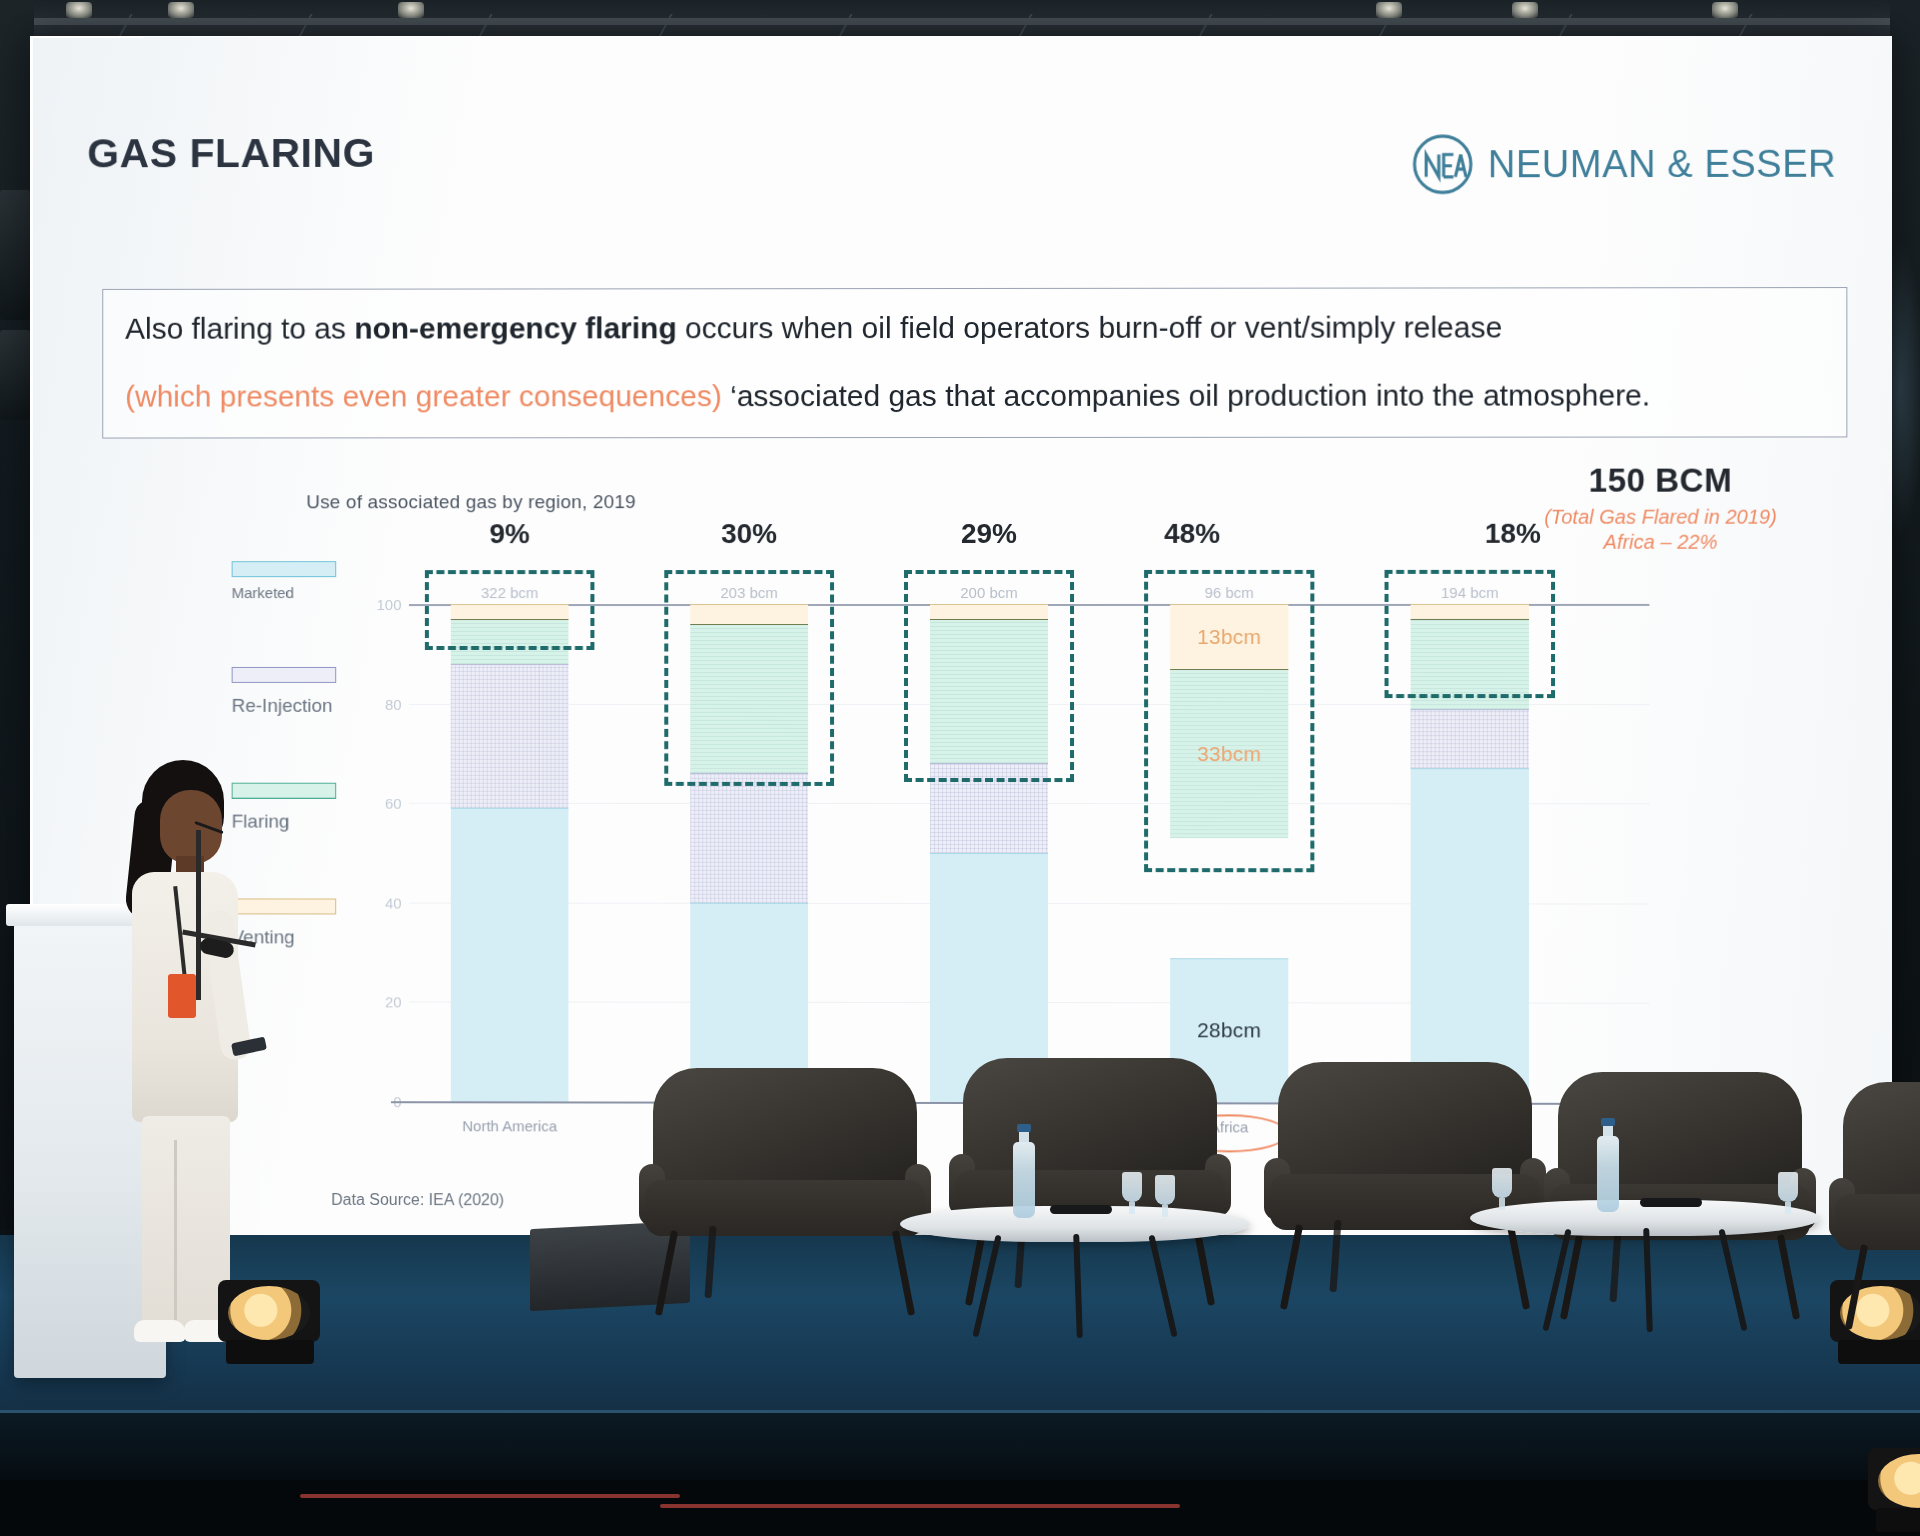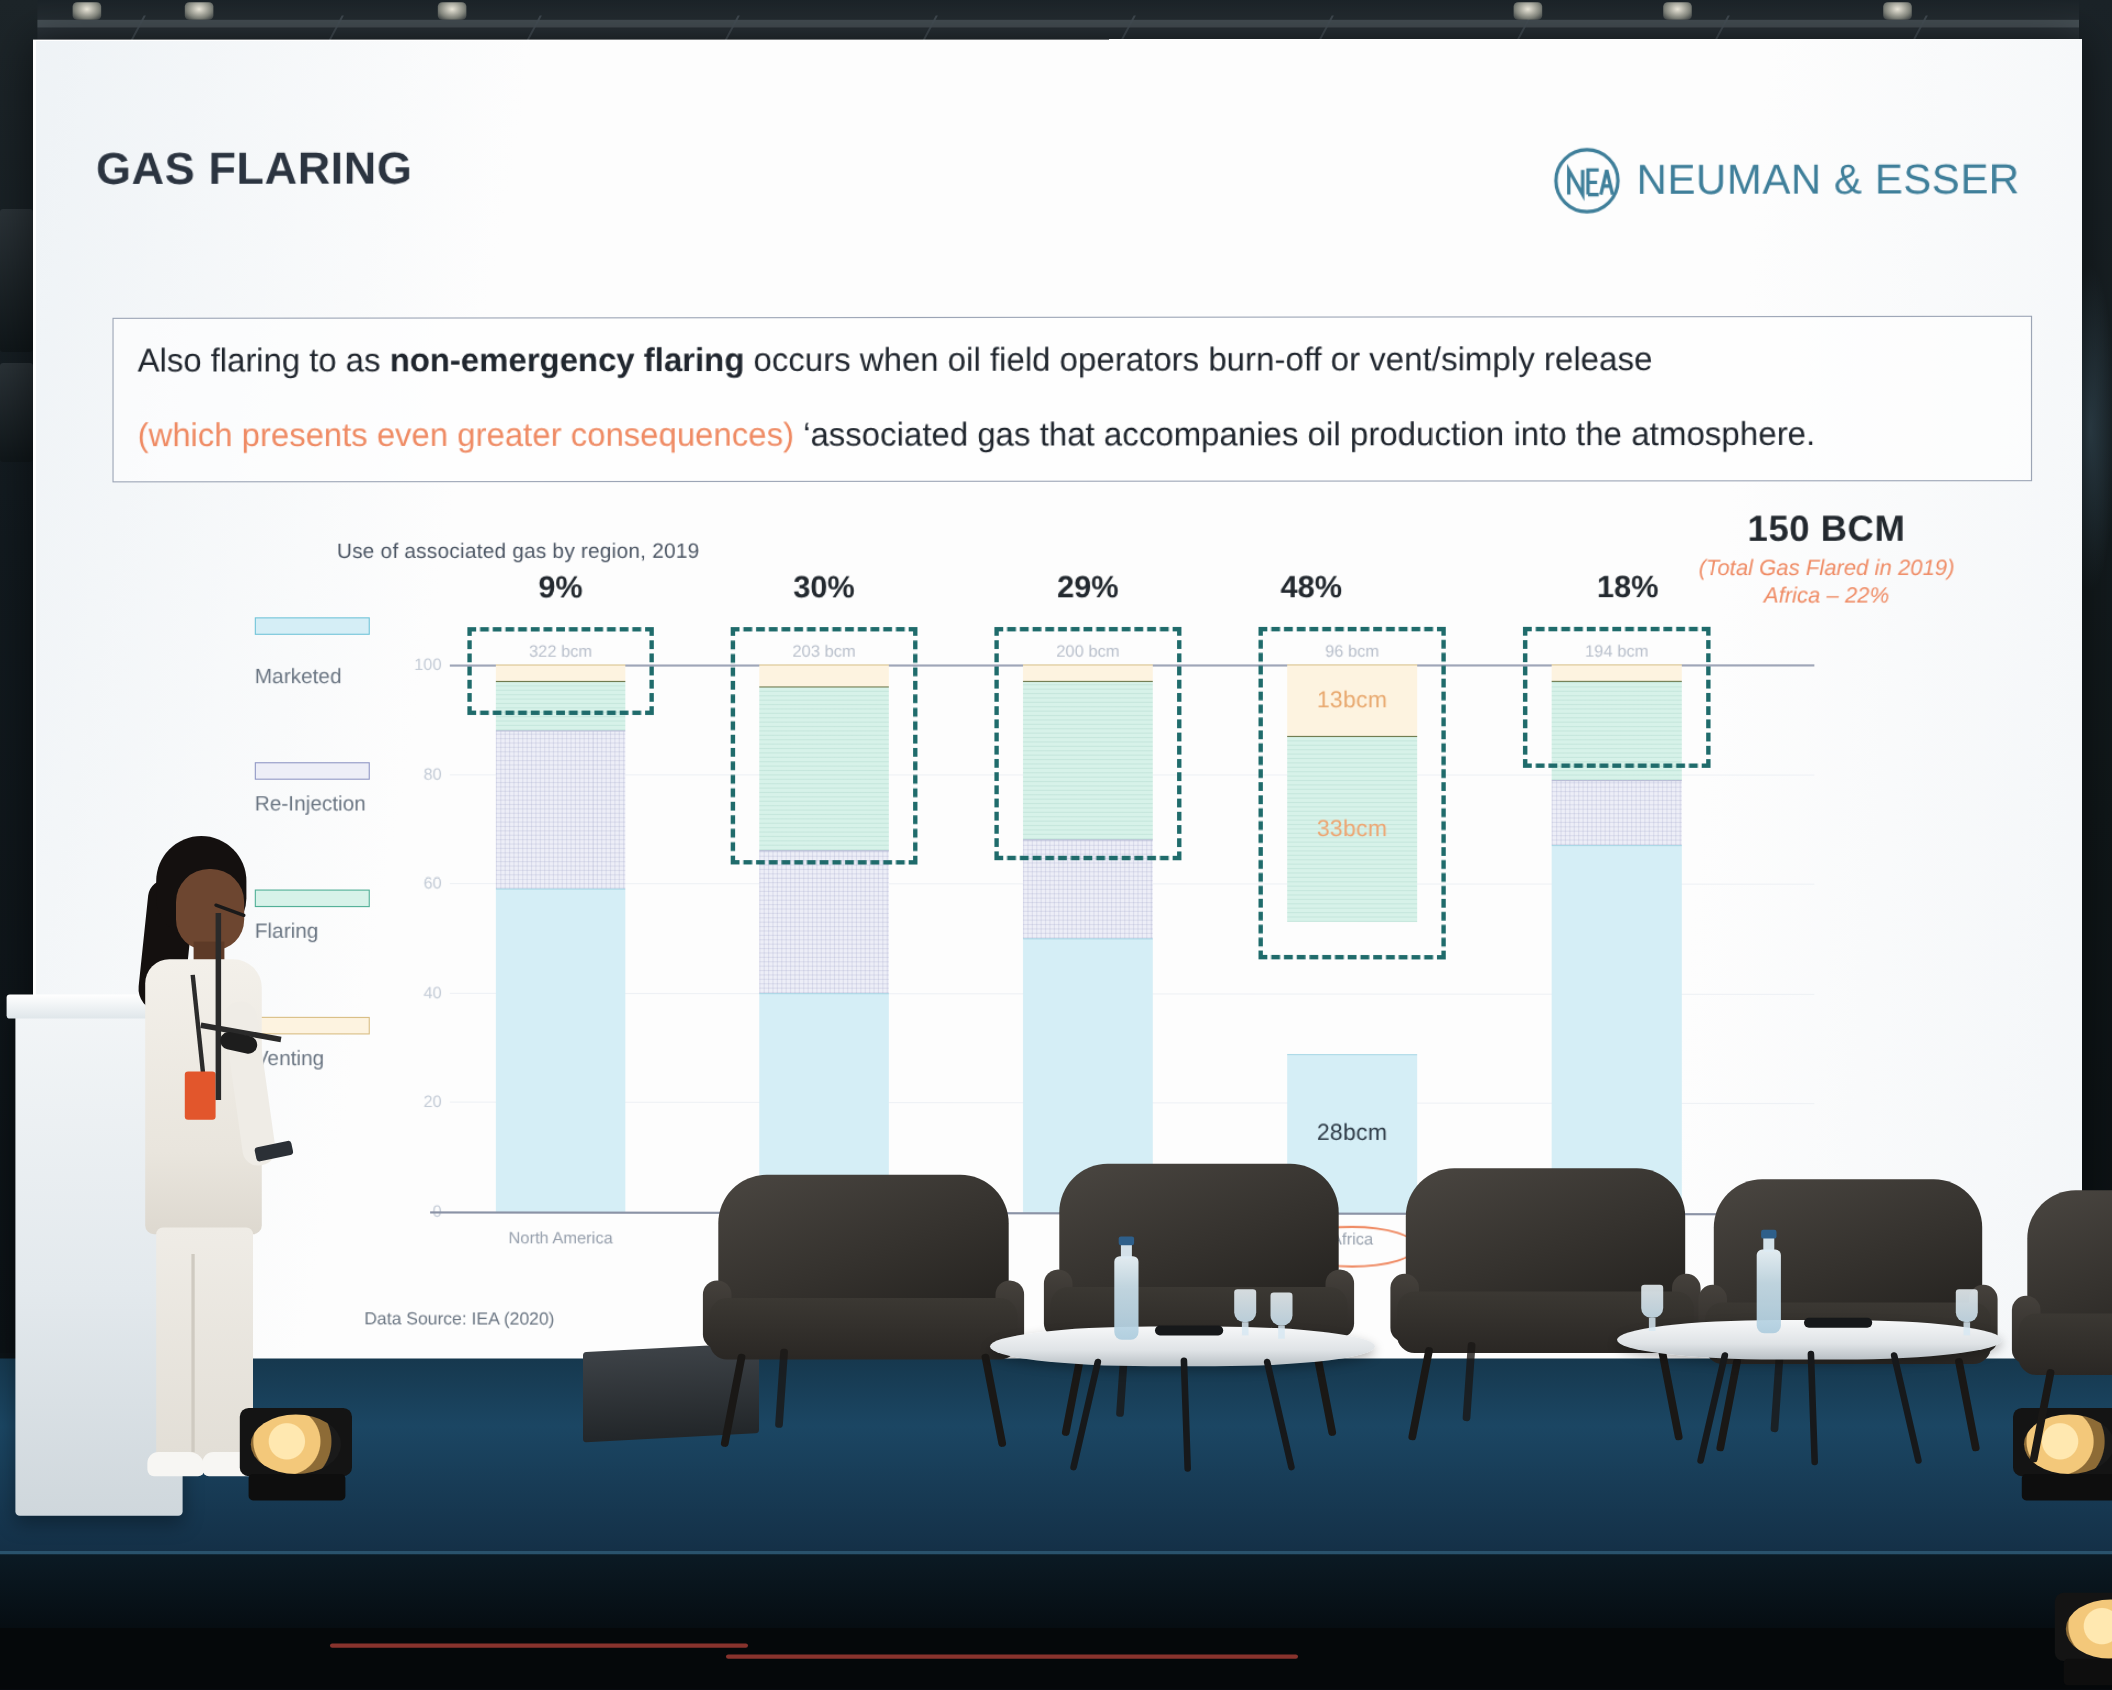--- a/index.html
+++ b/index.html
@@ -418,21 +418,21 @@
 
       <div class="bcm-box">
         <div class="bcm-big">150 BCM</div>
         <div class="bcm-sub1">(Total Gas Flared in 2019)</div>
         <div class="bcm-sub2">Africa – 22%</div>
       </div>
 
       <div style="position:absolute;left:200px;top:125px;width:175px;">
         <div style="margin-bottom:66px">
           <div style="width:105px;height:16px;background:#d5eef6;border:1.5px solid #6fc3d8"></div>
-          <div style="font-size:19px;color:#6b7683;margin-top:28px">Marketed</div>
+          <div style="font-size:15px;color:#6b7683;margin-top:7px">Marketed</div>
         </div>
         <div style="margin-bottom:66px">
           <div style="width:105px;height:16px;background:#edeef7;border:1.5px solid #8f96c4"></div>
           <div style="font-size:19px;color:#6b7683;margin-top:12px">Re-Injection</div>
         </div>
         <div style="margin-bottom:66px">
           <div style="width:105px;height:16px;background:#d7f2e9;border:1.5px solid #4fae95"></div>
           <div style="font-size:19px;color:#6b7683;margin-top:12px">Flaring</div>
         </div>
         <div>
@@ -499,21 +499,21 @@
         <div class="dashbox" style="left:16px;  top:-34px; width:170px; height:80px"></div>
         <div class="dashbox" style="left:256px; top:-34px; width:170px; height:216px"></div>
         <div class="dashbox" style="left:496px; top:-34px; width:170px; height:212px"></div>
         <div class="dashbox" style="left:736px; top:-34px; width:170px; height:302px"></div>
         <div class="dashbox" style="left:976px; top:-34px; width:170px; height:128px"></div>
 
         <div class="pct" style="left:21px;   top:-86px">9%</div>
         <div class="pct" style="left:261px;  top:-86px">30%</div>
         <div class="pct" style="left:501px;  top:-86px">29%</div>
         <div class="pct" style="left:704px;  top:-86px">48%</div>
-        <div class="pct" style="left:991px;  top:-86px">18%</div>
+        <div class="pct" style="left:1024px;  top:-86px">18%</div>
 
         <div class="total" style="left:21px;   top:-20px">322 bcm</div>
         <div class="total" style="left:261px;  top:-20px">203 bcm</div>
         <div class="total" style="left:501px;  top:-20px">200 bcm</div>
         <div class="total" style="left:741px;  top:-20px">96 bcm</div>
         <div class="total" style="left:981px;  top:-20px">194 bcm</div>
 
         <div class="xtick" style="left:11px;  top:514px">North America</div>
         <div class="xtick" style="left:251px; top:514px">Middle East</div>
         <div class="xtick" style="left:491px; top:514px">Eurasia</div>

